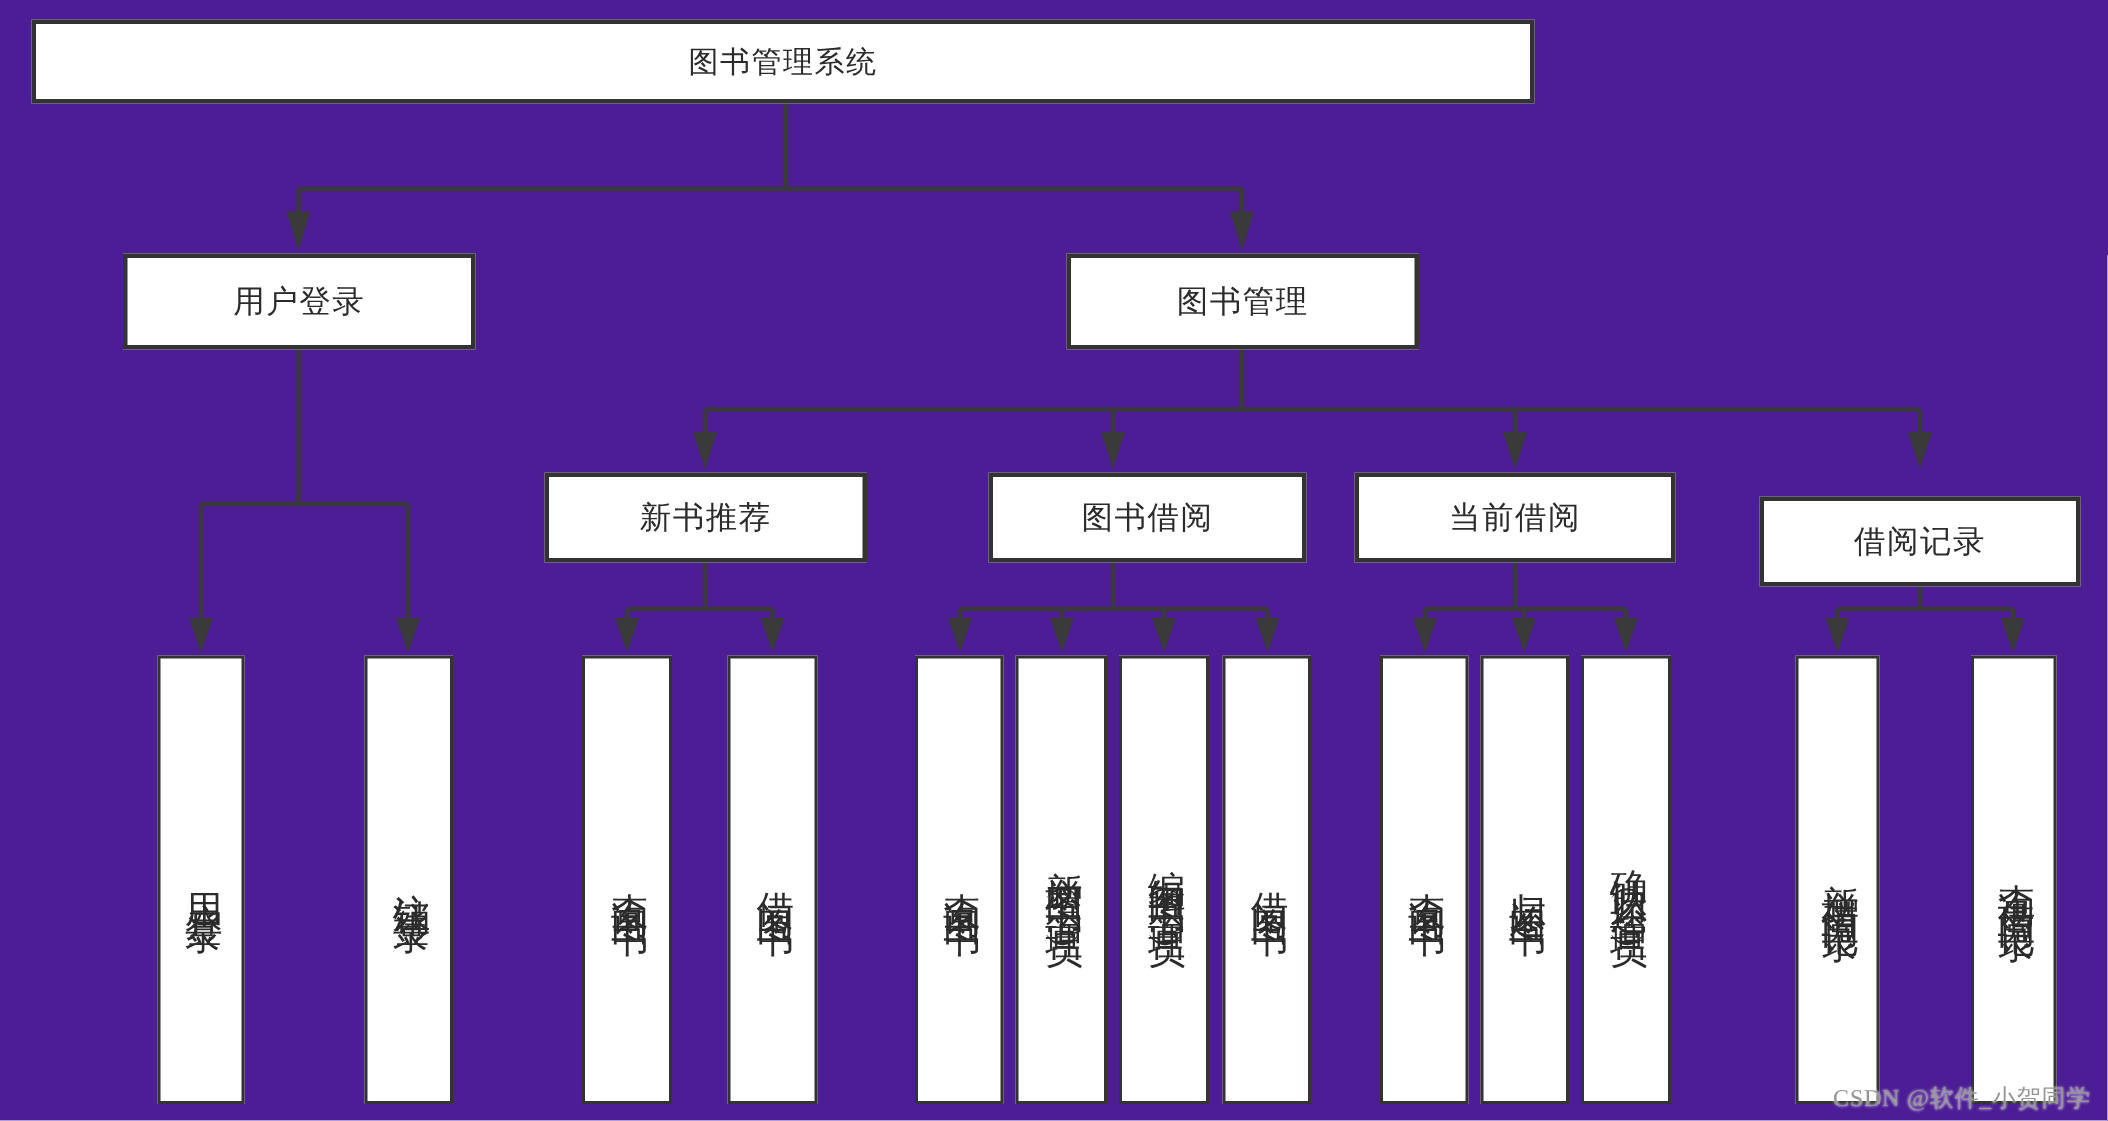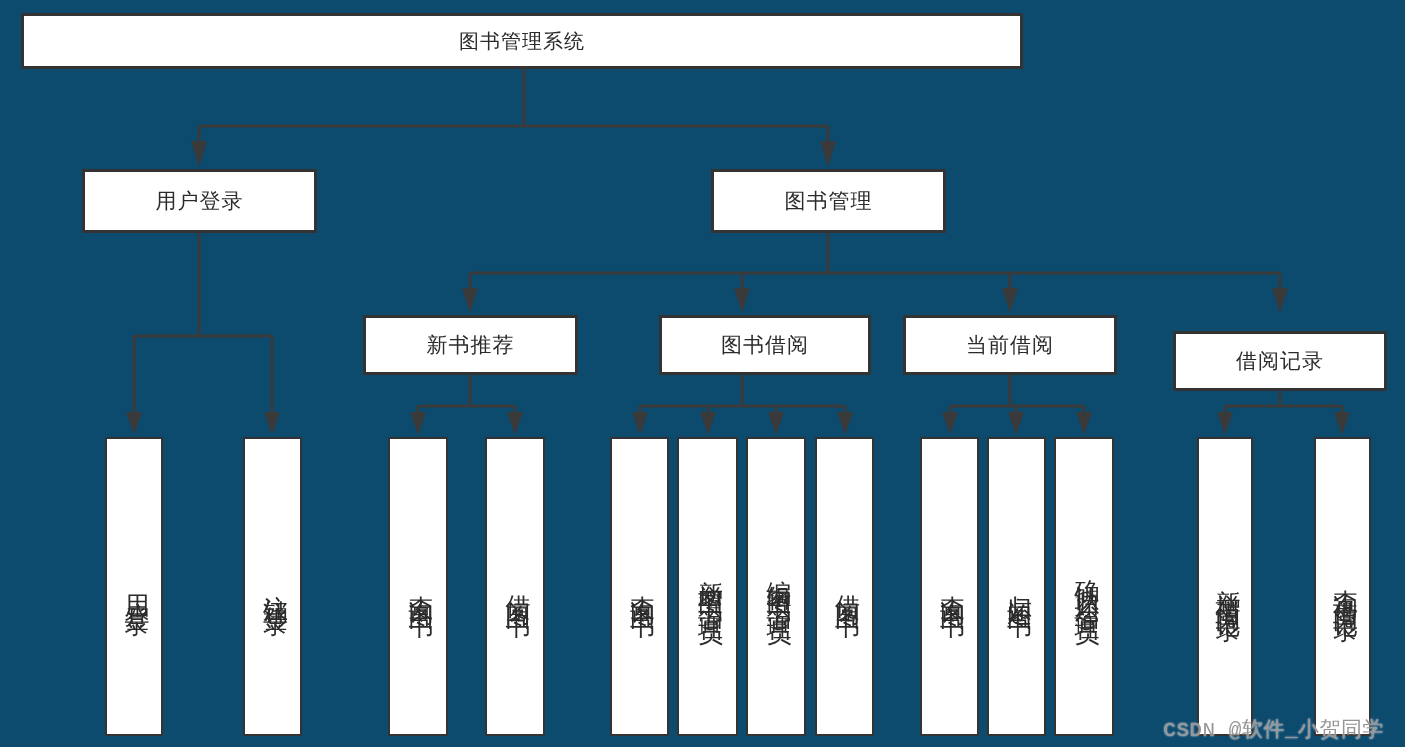--- a/index.html
+++ b/index.html
@@ -1,20 +1,20 @@
 <!DOCTYPE html>
 <html><head>
 <meta charset="utf-8">
 <style>
   html,body{margin:0;padding:0;background:#fff;}
   #canvas{
     position:relative;
     width:1405px;height:747px;
-    background:#0c4a6e;
-    font-family:Liberation Mono, monospace;
+    background:#4c1d95;
+    font-family:Liberation Serif, serif;
     overflow:hidden;
   }
   #connector-svg{position:absolute;left:0;top:0;z-index:1;}
   .node{
     position:absolute;
     box-sizing:border-box;
     background:#ffffff;
     border:3px solid #333333;
     display:flex;
     align-items:center;
@@ -32,23 +32,23 @@
   .vlabel{
     writing-mode:vertical-rl;
     text-orientation:mixed;
     font-size:25px;
     line-height:1.15;
     letter-spacing:6px;
     color:#2b2b2b;
   }
   #watermark{
     position:absolute;
-    right:21px;
+    right:11px;
     bottom:4px;
-    font-size:21px;
+    font-size:16px;
     color:#959595;
     letter-spacing:0.5px;
     text-shadow:0 0 2px #ffffff;
     z-index:3;
     white-space:nowrap;
   }
 </style>
 </head>
 <body>
 

